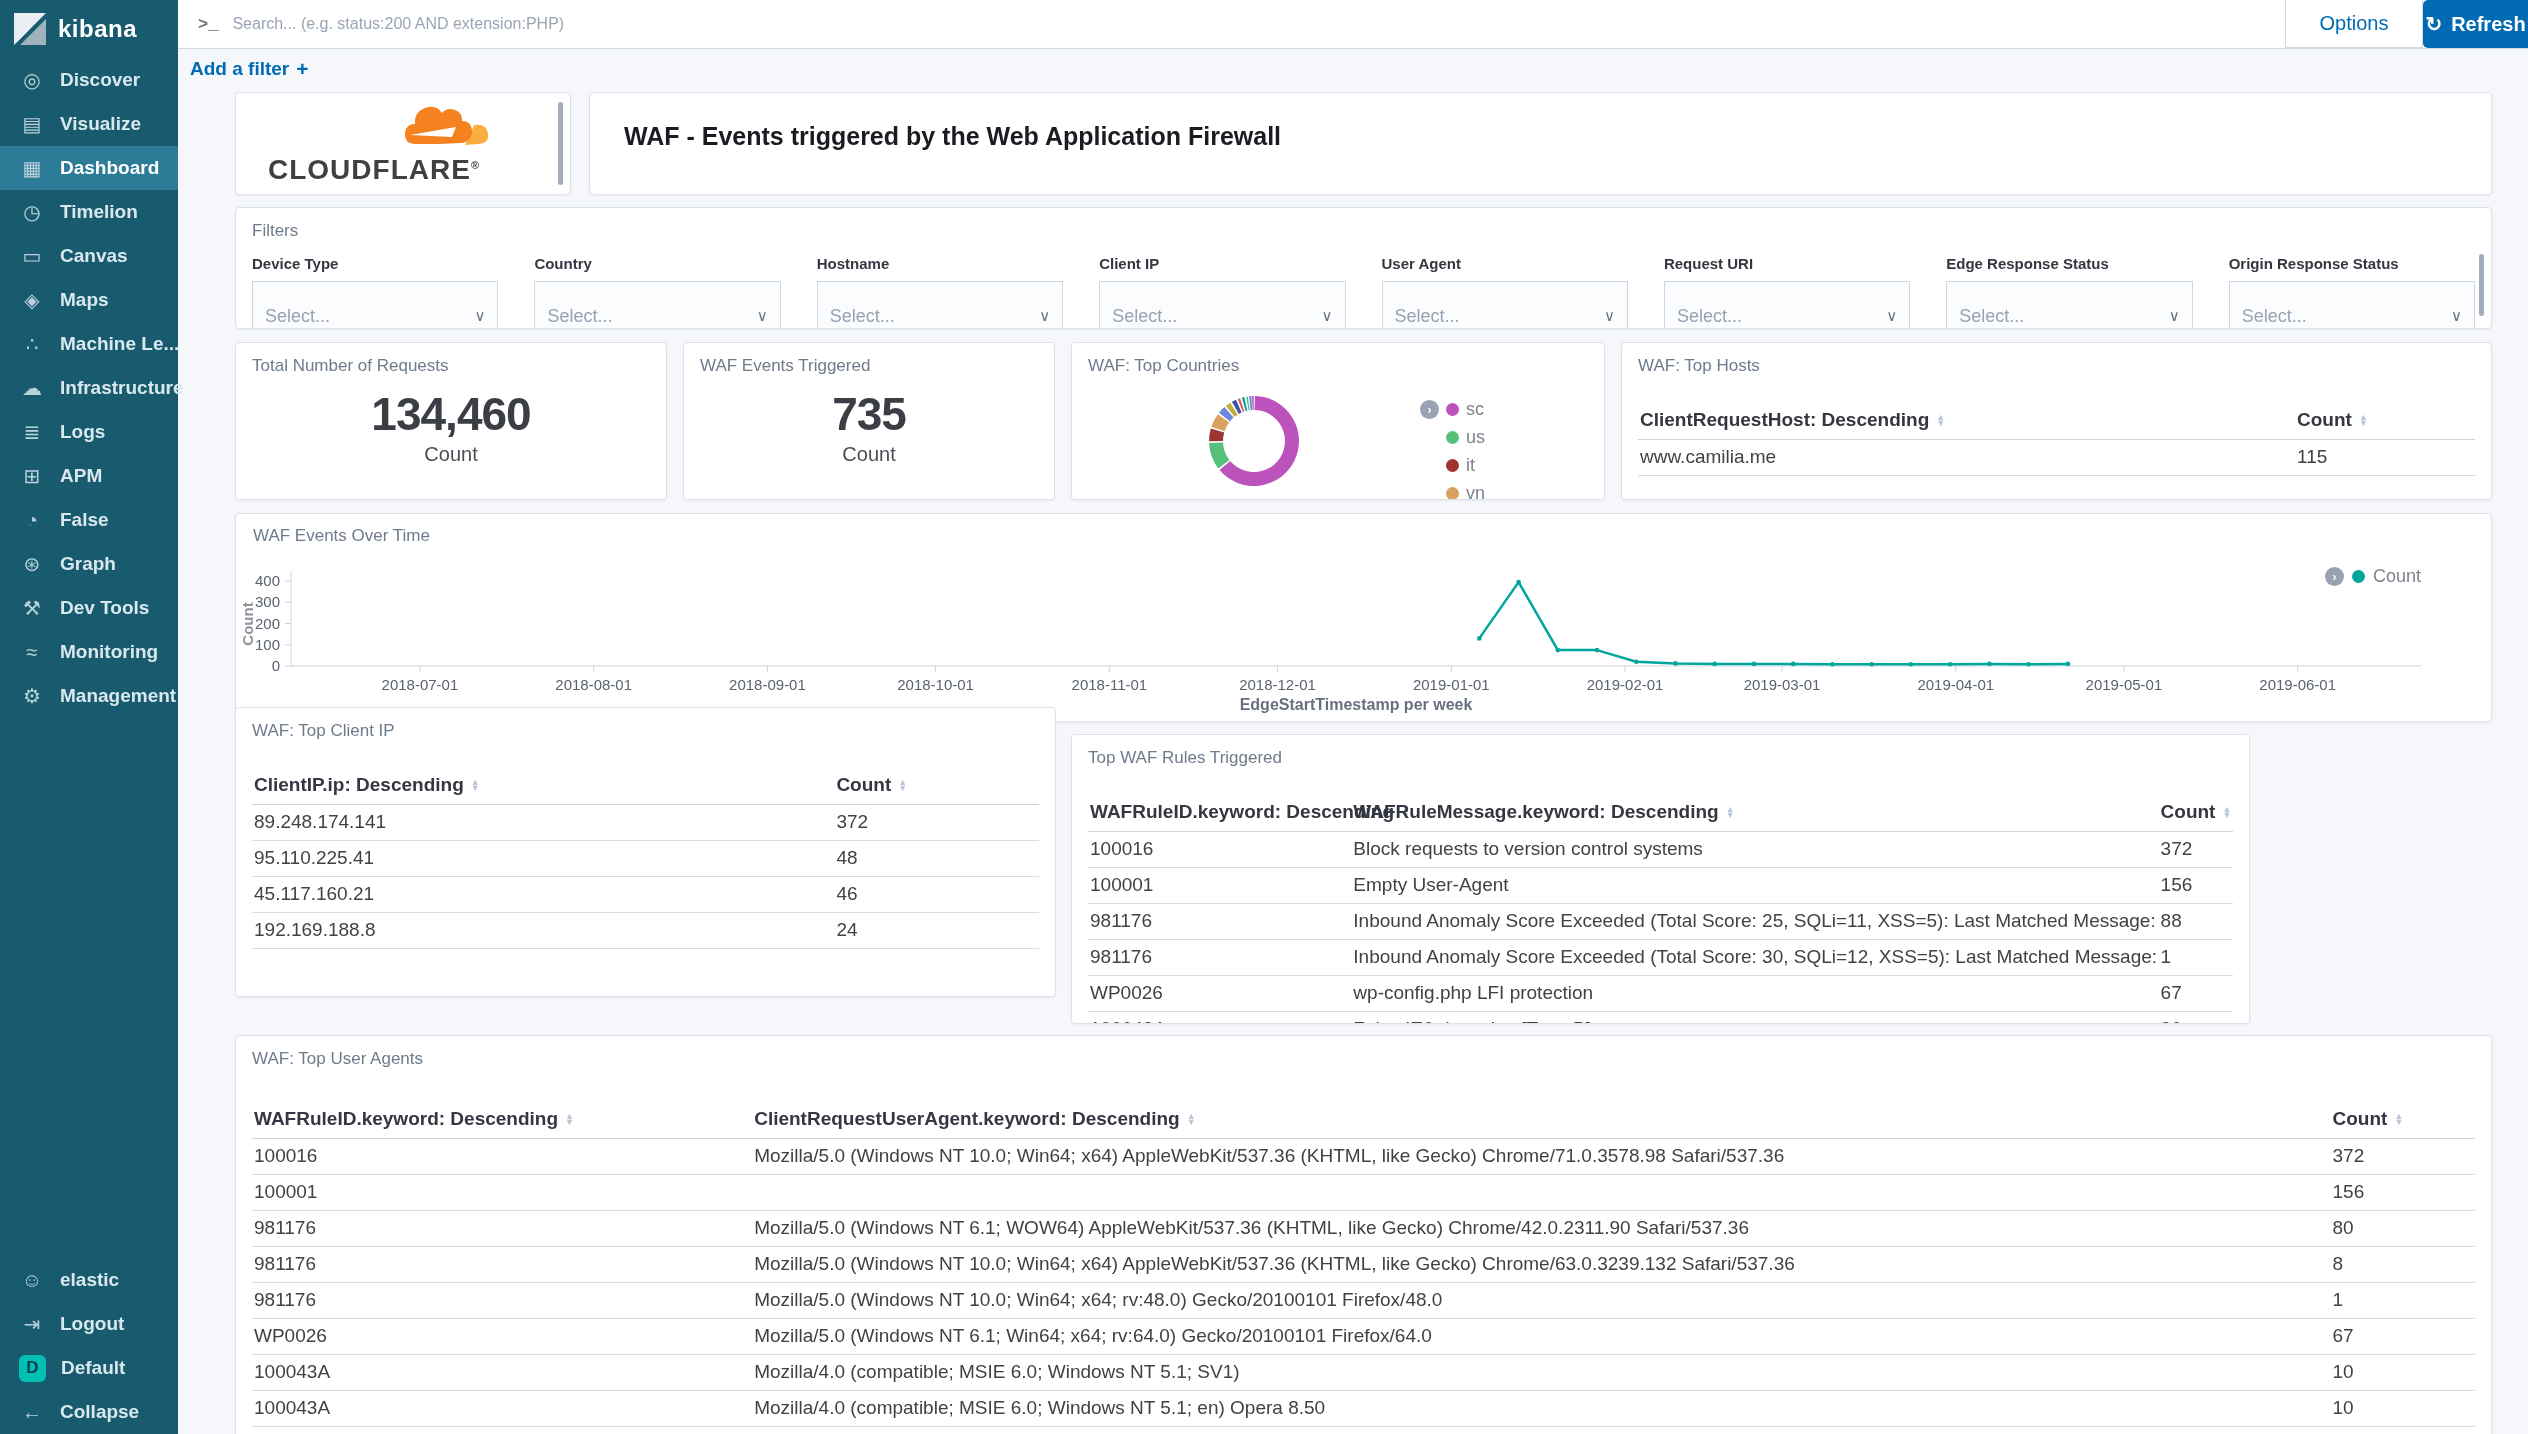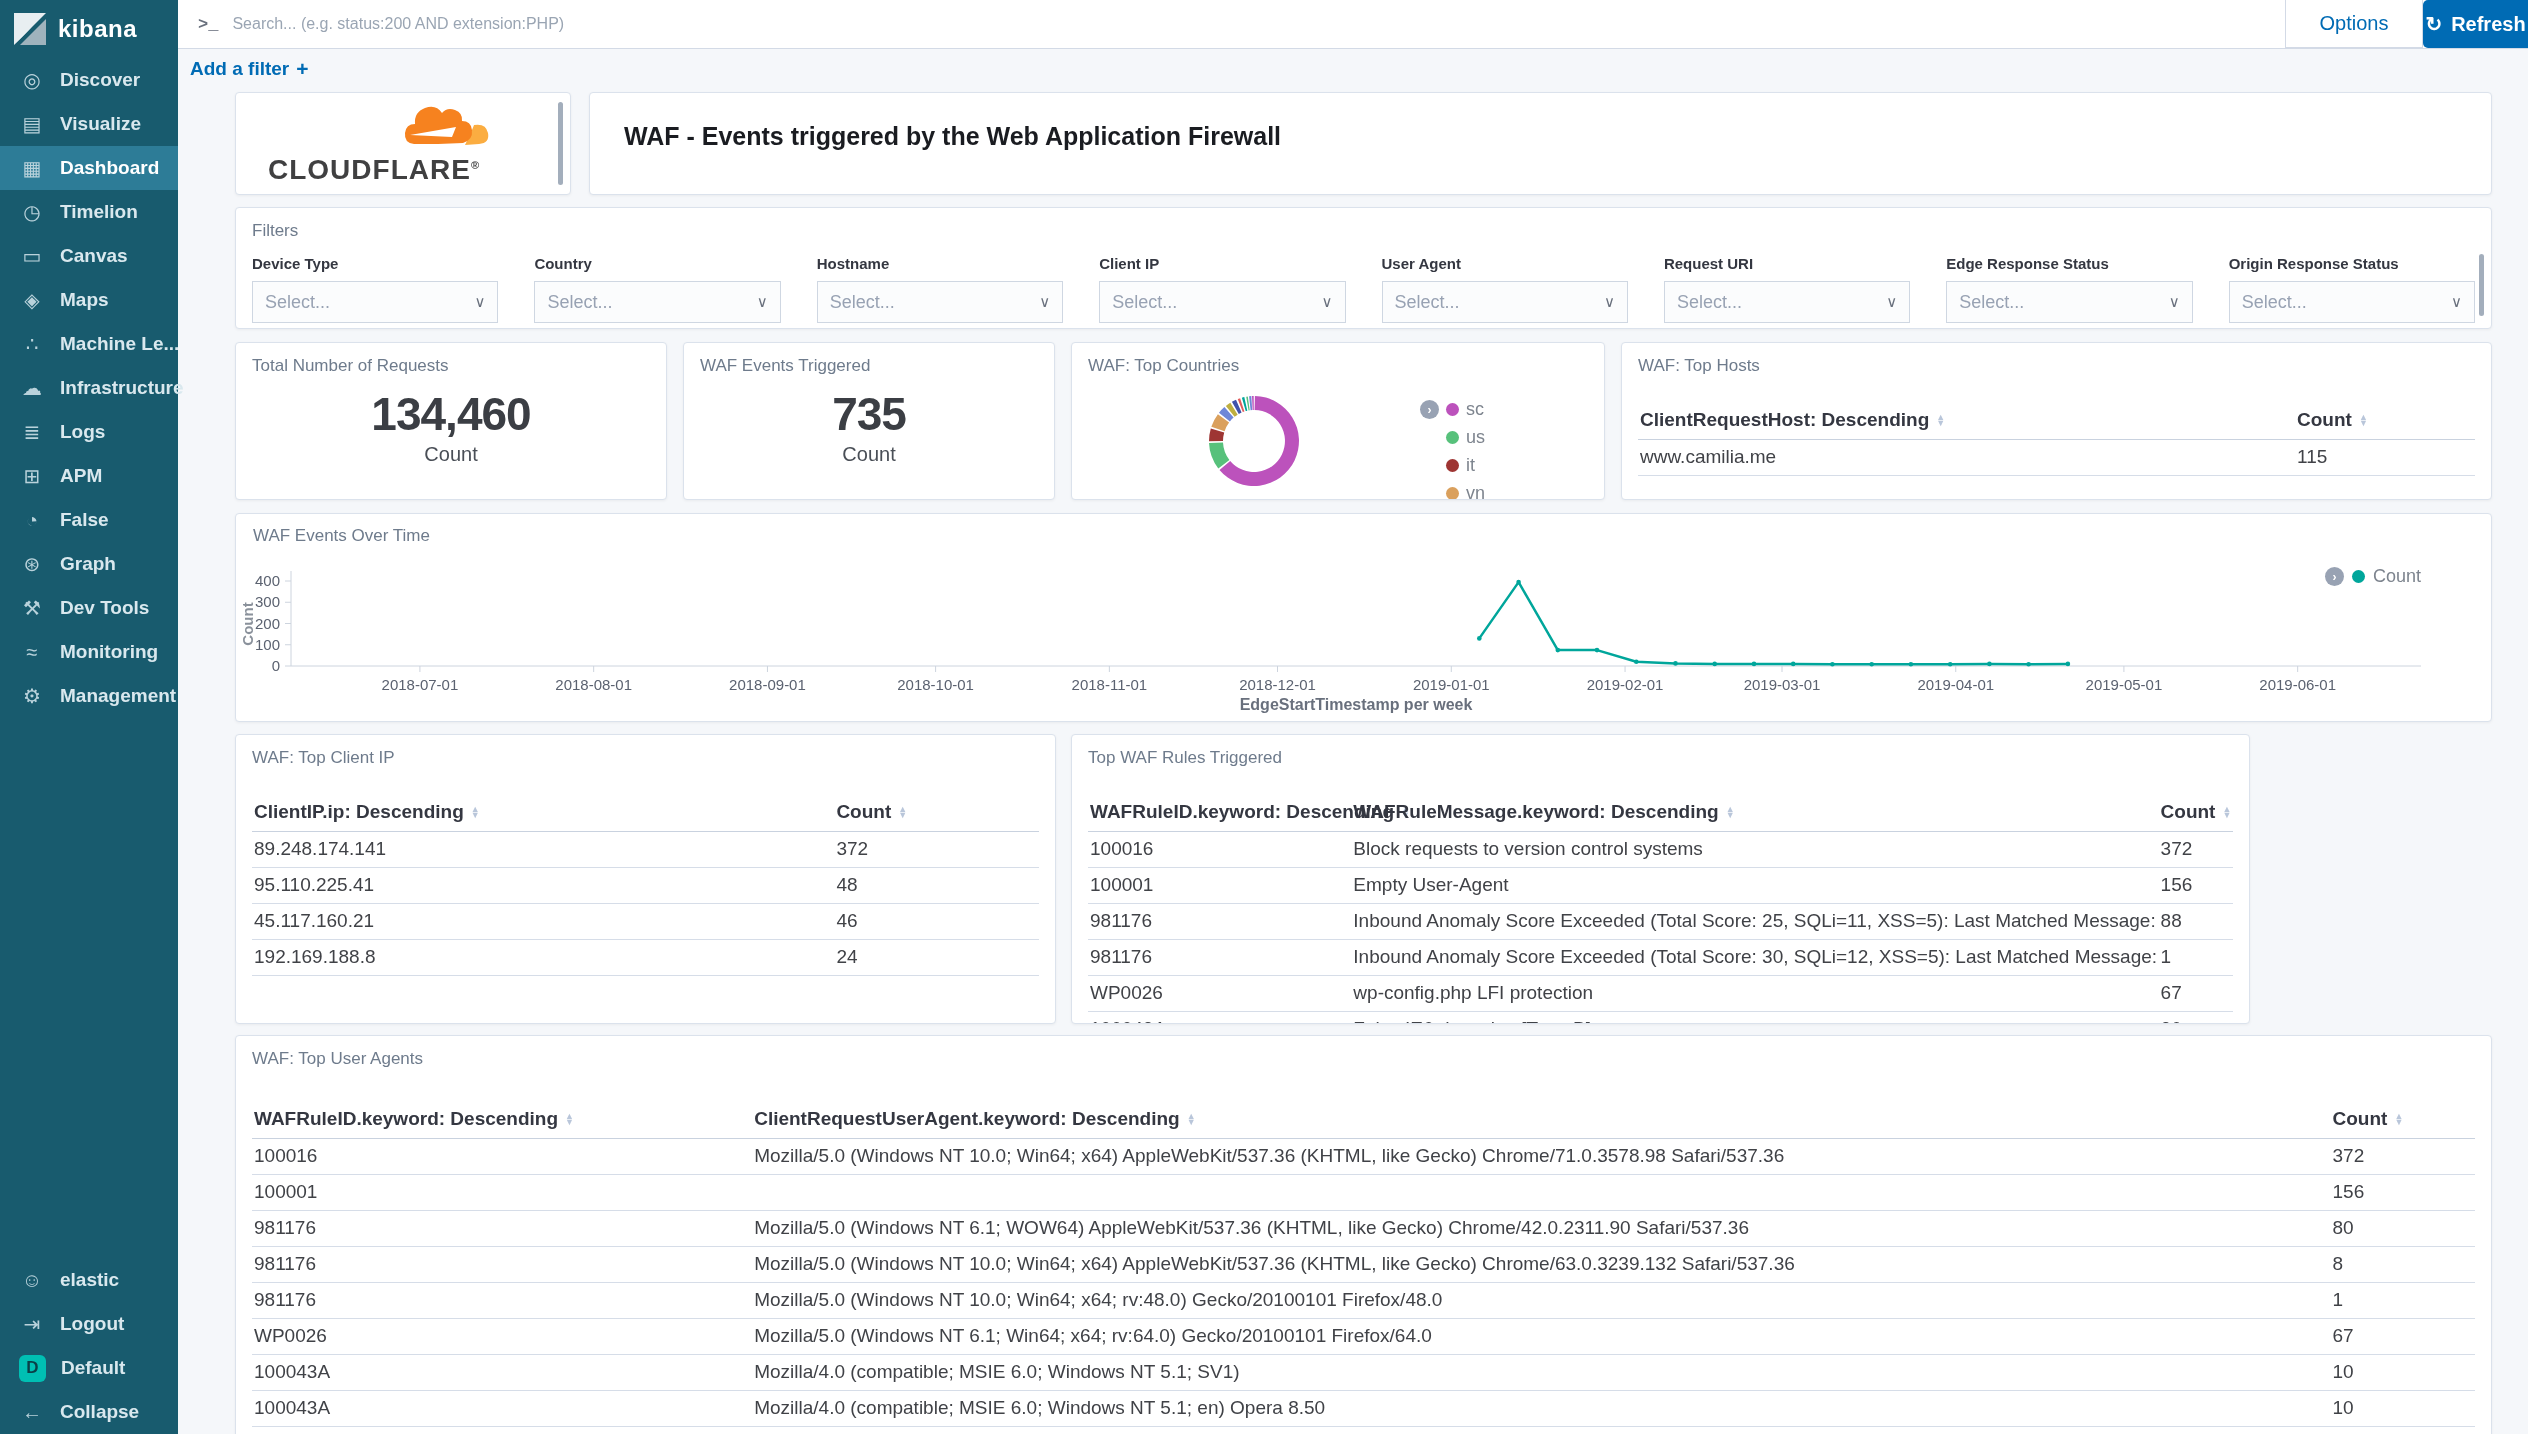--- a/index.html
+++ b/index.html
@@ -45,37 +45,37 @@
   .ptitle{font-size:17px;color:#6e7b8c;white-space:nowrap;}
 
   .p-brand{left:57px;top:2px;width:336px;height:103px;}
   .p-title{left:411px;top:2px;width:1903px;height:103px;}
   .p-filters{left:57px;top:117px;width:2257px;height:122px;}
   .p-metric1{left:57px;top:252px;width:432px;height:158px;}
   .p-metric2{left:505px;top:252px;width:372px;height:158px;}
   .p-countries{left:893px;top:252px;width:534px;height:158px;}
   .p-hosts{left:1443px;top:252px;width:871px;height:158px;}
   .p-events{left:57px;top:423px;width:2257px;height:209px;padding:0;}
-  .p-clientip{left:57px;top:644px;width:821px;height:290px;}
+  .p-clientip{left:57px;top:617px;width:821px;height:290px;}
   .p-rules{left:893px;top:644px;width:1179px;height:290px;}
   .p-useragents{left:57px;top:945px;width:2257px;height:420px;}
 
   
   .cf-logo-cloud{position:absolute;left:168px;top:4px;}
   .cf-word{position:absolute;left:32px;bottom:8px;font-size:28px;font-weight:800;color:#404041;letter-spacing:1px;}
   .cf-word sup{font-size:11px;}
   .vscroll{position:absolute;right:7px;top:9px;width:5px;border-radius:3px;background:#a3aebc;}
   .dash-title{margin:16px 0 0 18px;font-size:25px;font-weight:700;color:#1a1c21;}
 
   
   .filters-row{display:flex;gap:36px;margin-top:14px;}
   .fcol{flex:1;min-width:0;}
   .flabel{font-size:15px;font-weight:700;color:#343741;display:block;margin-bottom:9px;white-space:nowrap;}
   .fselect{height:40px;background:#fbfcfd;border:1px solid #cfd7e2;border-radius:0;display:flex;
-    align-items:center;justify-content:space-between;padding:0 12px;cursor:pointer;text-align:center;}
+    align-items:center;justify-content:space-between;padding:14px 12px;cursor:pointer;text-align:center;}
   .fselect .ph{color:#98a2b3;font-size:18px;}
   .fselect .chev{color:#69707d;font-size:15px;}
 
   
   .metric-body{display:flex;flex-direction:column;align-items:center;justify-content:center;height:100px;}
   .metric-value{font-size:46px;font-weight:700;color:#3b3e44;letter-spacing:-1px;}
   .metric-label{font-size:20px;color:#4a4f57;margin-top:2px;}
 
   
   .legend{position:absolute;display:flex;flex-direction:column;gap:7px;}

